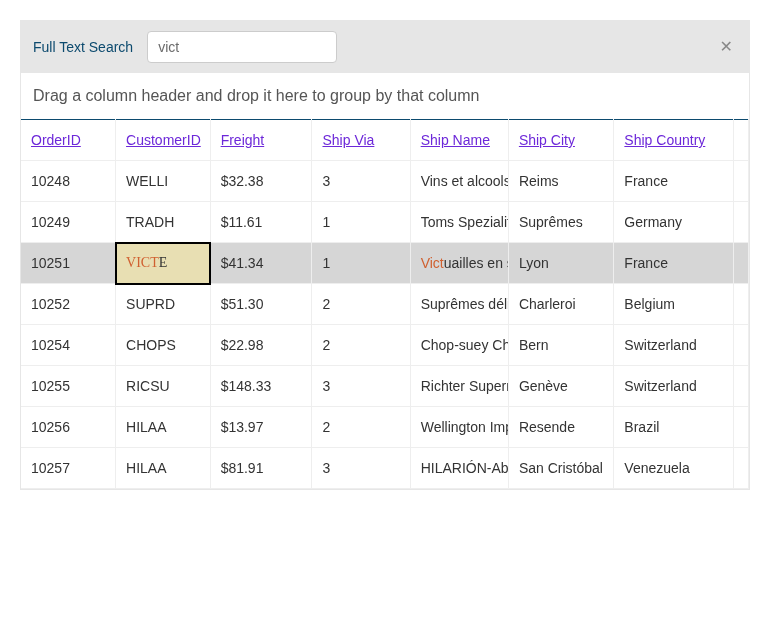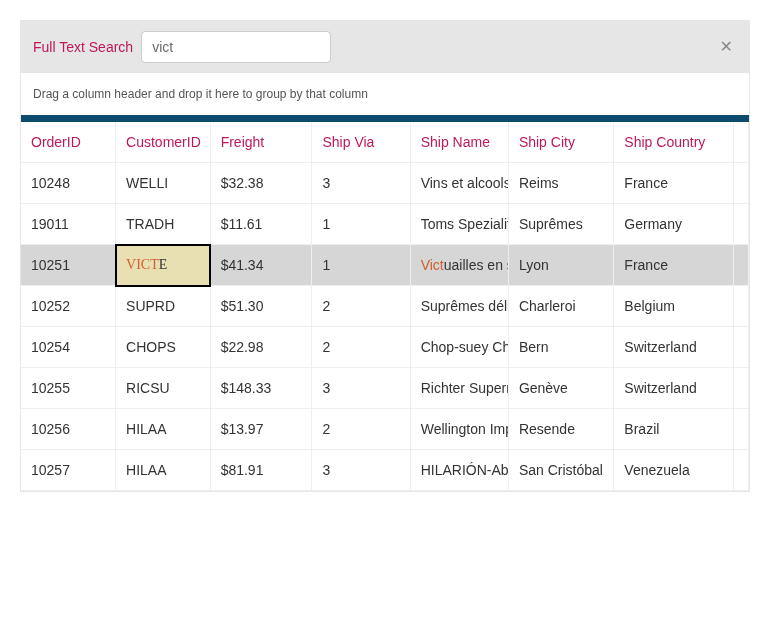--- a/index.html
+++ b/index.html
@@ -18,22 +18,22 @@
     width: 100%;
   }
   .toolbar {
     display: flex;
     align-items: center;
     background: #e6e6e6;
     padding: 10px 12px;
     position: relative;
   }
   .toolbar-label {
-    color: #be185d;
-    margin-right: 8px;
+    color: #0c4a6e;
+    margin-right: 14px;
     font-size: 14px;
   }
   .search-box {
     width: 190px;
     height: 32px;
     border: 1px solid #ccc;
     border-radius: 4px;
     background: #fff;
     padding: 0 10px;
     font-size: 14px;
@@ -48,40 +48,41 @@
     font-size: 16px;
     line-height: 1;
     cursor: pointer;
     background: none;
     border: none;
     padding: 2px 4px;
   }
   .group-bar {
     padding: 14px 12px;
     color: #555;
-    font-size: 12px;
+    font-size: 16px;
   }
   table {
     border-collapse: collapse;
     width: 100%;
     table-layout: fixed;
   }
   th, td {
     text-align: left;
     padding: 12px 10px;
     border-right: 1px solid #eee;
     border-bottom: 1px solid #eee;
     overflow: hidden;
     white-space: nowrap;
     font-weight: normal;
   }
   thead th {
-    color: #be185d;
+    color: #6d28d9;
     background: #fff;
-    border-top: 7px solid #0c4a6e;
+    border-top: 1px solid #0c4a6e;
+    text-decoration: underline;
   }
   tbody td {
     color: #333;
   }
   tr.highlight-row td {
     background: #d6d6d6;
   }
   td.cell-highlight {
     background: #e8dfb3 !important;
     outline: 2px solid #000;
@@ -141,21 +142,21 @@
           <td>10248</td>
           <td>WELLI</td>
           <td>$32.38</td>
           <td>3</td>
           <td>Vins et alcools Chevalier</td>
           <td>Reims</td>
           <td>France</td>
           <td></td>
         </tr>
         <tr>
-          <td>19011</td>
+          <td>10249</td>
           <td>TRADH</td>
           <td>$11.61</td>
           <td>1</td>
           <td>Toms Spezialitäten</td>
           <td>Suprêmes</td>
           <td>Germany</td>
           <td></td>
         </tr>
         <tr class="highlight-row">
           <td>10251</td>

